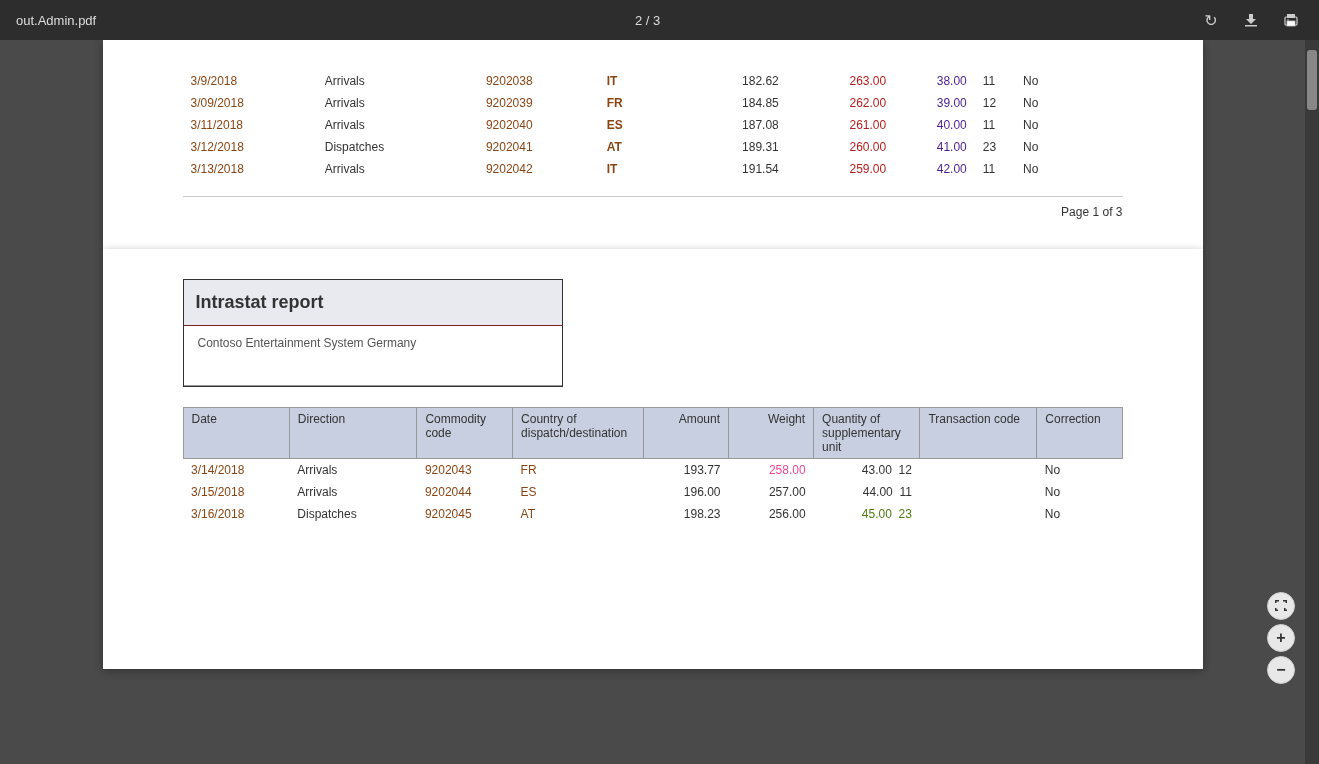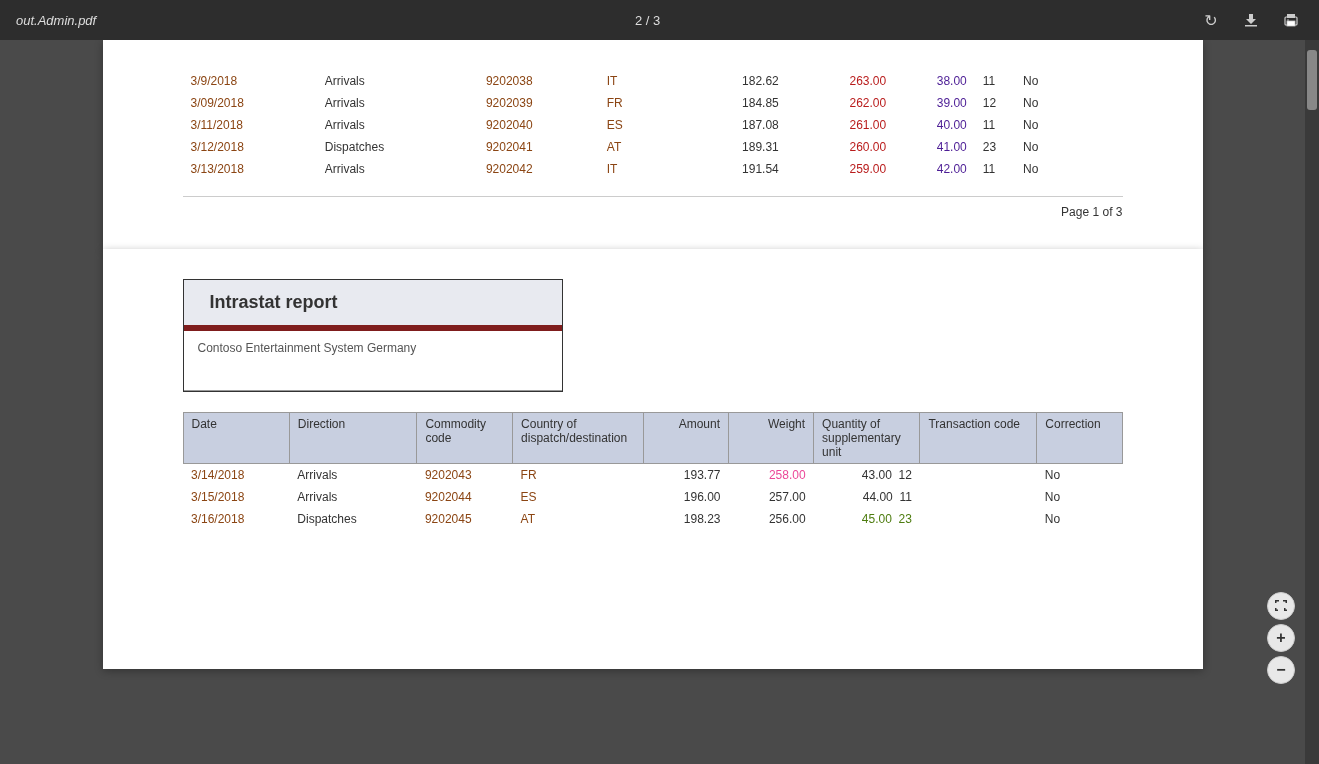--- a/index.html
+++ b/index.html
@@ -20,21 +20,21 @@
       align-items: center;
       justify-content: space-between;
       padding: 0 16px;
       color: #ccc;
       position: fixed;
       top: 0;
       left: 0;
       right: 0;
       z-index: 100;
     }
-    .toolbar-left { font-size: 13px; color: #ddd; font-style: italic; }
+    .toolbar-left { font-size: 13px; color: #ddd; }
     .toolbar-center { font-size: 13px; color: #ddd; }
     .toolbar-right { display: flex; gap: 16px; align-items: center; }
     .toolbar-icon {
       color: #ccc;
       cursor: pointer;
       font-size: 16px;
       display: flex;
       align-items: center;
       justify-content: center;
       width: 24px;
@@ -114,21 +114,21 @@
       border-collapse: collapse;
       margin-bottom: 10px;
     }
     .data-table td {
       padding: 4px 8px;
       font-size: 12px;
     }
     .data-table .col-date { color: #8B4513; width: 100px; }
     .data-table .col-direction { color: #333; width: 120px; }
     .data-table .col-commodity { color: #8B4513; width: 90px; }
-    .data-table .col-country { color: #8B4513; width: 60px; }
+    .data-table .col-country { color: #8B4513; width: 60px; font-weight: bold; }
     .data-table .col-amount { color: #333; text-align: right; width: 80px; }
     .data-table .col-weight { color: #b91c1c; text-align: right; width: 80px; }
     .data-table .col-qty { color: #4c1d95; text-align: right; width: 60px; }
     .data-table .col-trans { color: #333; width: 30px; }
     .data-table .col-correction { color: #333; width: 80px; }
 
     .page-footer {
       text-align: right;
       margin-top: 16px;
       font-size: 12px;
@@ -138,25 +138,25 @@
     }
 
     
     .report-header-box {
       border: 1.5px solid #333;
       width: 380px;
       margin-bottom: 20px;
     }
     .report-title-row {
       background: #e8eaf0;
-      padding: 12px 26px;
+      padding: 12px 12px;
       font-size: 18px;
       font-weight: bold;
       color: #333;
-      border-bottom: 6px solid #7f1d1d;
+      border-bottom: 1px solid #7f1d1d;
     }
     .report-company-row {
       padding: 10px 14px;
       font-size: 12px;
       color: #555;
       min-height: 60px;
       border-bottom: 1px solid #999;
     }
     .report-date-row {
       display: flex;

